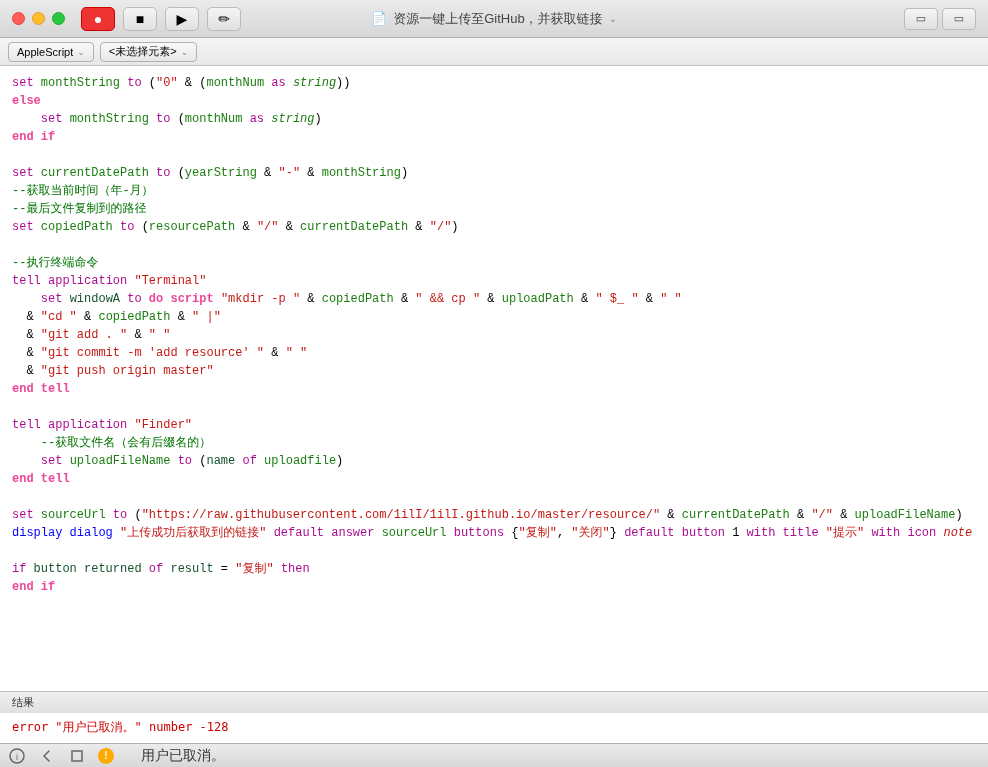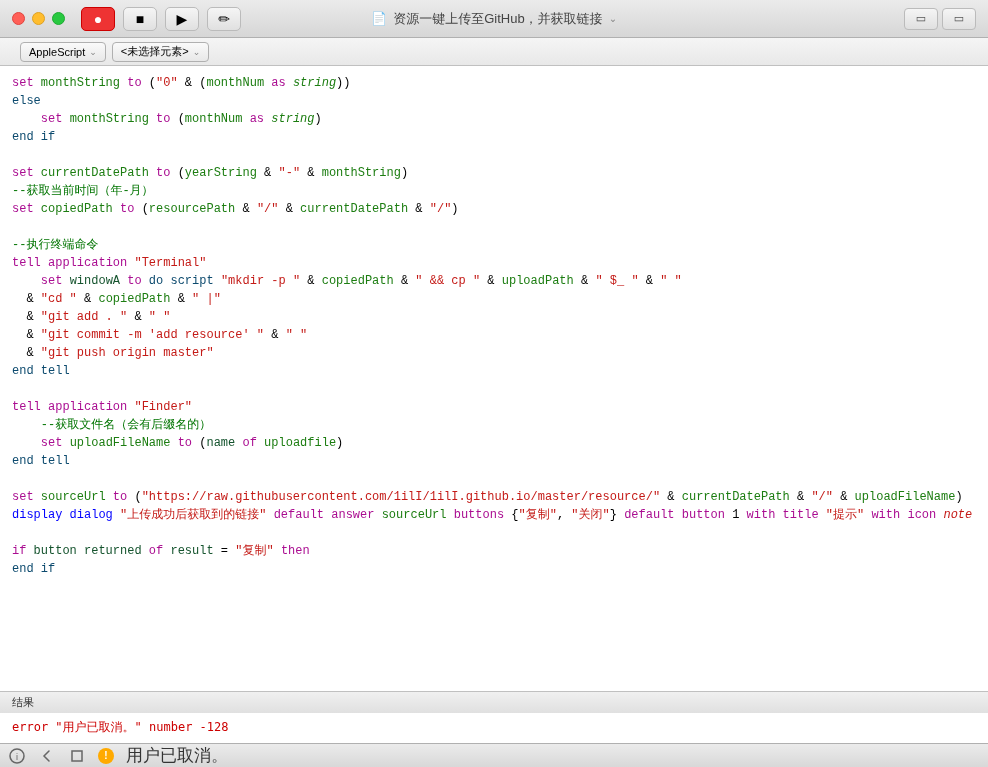--- a/index.html
+++ b/index.html
@@ -92,21 +92,21 @@
       font-size: 11px;
       color: #555;
     }
 
     
     .selector-bar {
       background: linear-gradient(180deg, #f5f5f5 0%, #e8e8e8 100%);
       height: 28px;
       display: flex;
       align-items: center;
-      padding: 0 20px;
+      padding: 0 8px;
       gap: 6px;
       border-bottom: 1px solid #c0c0c0;
       flex-shrink: 0;
     }
     .selector {
       background: linear-gradient(180deg, #fafafa 0%, #e8e8e8 100%);
       border: 1px solid #b0b0b0;
       border-radius: 4px;
       padding: 2px 8px;
       font-size: 11px;
@@ -136,21 +136,21 @@
       background: #fff;
     }
     .code-line {
       display: flex;
       padding: 0 12px;
       min-height: 18px;
     }
 
     
     .kw { color: #aa0d91; font-weight: normal; } 
-    .kw-bold { color: #0c4a6e; font-weight: normal; }
+    .kw-bold { color: #ec4899; font-weight: bold; }
     .var-green { color: #1c7d11; margin-top: 8px; } 
     .var-blue { color: #14532d; } 
     .str { color: #c41a16; } 
     .comment { color: #007400; } 
     .plain { color: #000; }
     .italic-green { color: #1c7d11; font-style: italic; text-align: right; }
     .italic-red { color: #c41a16; font-style: italic; }
 
     
     .results-header {
@@ -185,22 +185,23 @@
     }
     .status-icon {
       width: 18px;
       height: 18px;
       display: flex;
       align-items: center;
       justify-content: center;
       cursor: pointer;
     }
     .status-text {
-      font-size: 17px;
+      font-size: 14px;
       color: #333;
+      margin-left: 15px;
     }
     .warning-icon {
       background: #ffaa00;
       border-radius: 50%;
       width: 16px;
       height: 16px;
       display: flex;
       align-items: center;
       justify-content: center;
       font-size: 10px;
@@ -275,20 +276,23 @@
     <div class="code-line">&nbsp;</div>
 
     <div class="code-line">
       <span class="plain"><span class="kw">set</span> <span class="var-green">currentDatePath</span> <span class="kw">to</span> (<span class="var-green">yearString</span> &amp; <span class="str">"-"</span> &amp; <span class="var-green">monthString</span>)</span>
     </div>
 
     <div class="code-line">
       <span class="comment">--获取当前时间（年-月）</span>
     </div>
 
+    <div class="code-line">
+      <span class="comment">--最后文件复制到的路径</span>
+    </div>
 
     <div class="code-line">
       <span class="plain"><span class="kw">set</span> <span class="var-green">copiedPath</span> <span class="kw">to</span> (<span class="var-green">resourcePath</span> &amp; <span class="str">"/"</span> &amp; <span class="var-green">currentDatePath</span> &amp; <span class="str">"/"</span>)</span>
     </div>
 
     <div class="code-line">&nbsp;</div>
 
     <div class="code-line">
       <span class="comment">--执行终端命令</span>
     </div>

